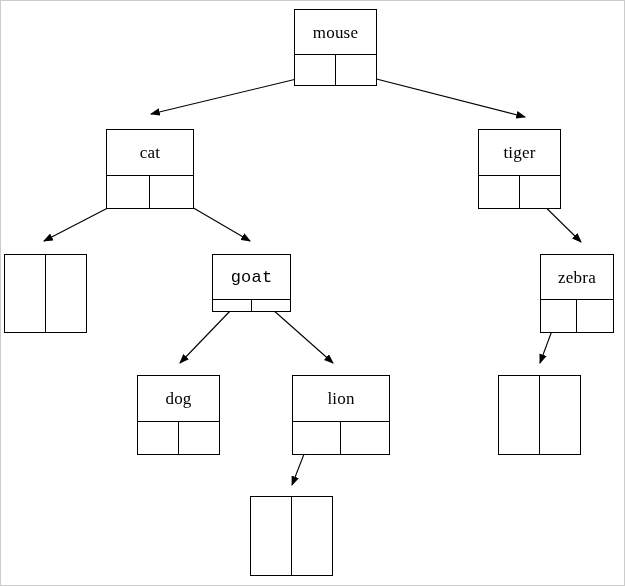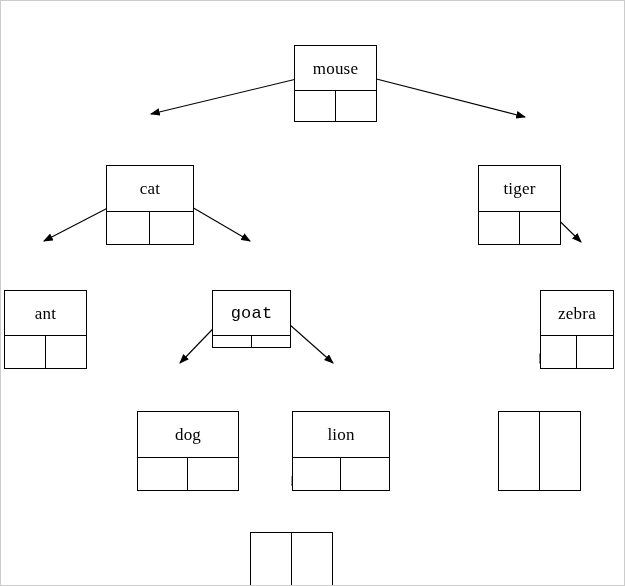--- a/index.html
+++ b/index.html
@@ -25,21 +25,20 @@
     height: 586px;
     pointer-events: none;
   }
   .node {
     position: absolute;
     box-sizing: border-box;
     border: 1px solid #000000;
     background: #ffffff;
     display: flex;
     flex-direction: column;
-    margin-top: 36px;
   }
   .node-label {
     flex: 0 0 auto;
     box-sizing: border-box;
     border-bottom: 1px solid #000000;
     display: flex;
     align-items: center;
     justify-content: center;
     font-size: 17px;
     color: #000000;
@@ -99,41 +98,40 @@
         </div>
       </div>
       <div class="node" style="left: 477px; top: 128px; width: 83px; height: 80px;">
         <div class="node-label" style="height: 46px;">tiger</div>
         <div class="node-cells">
           <div class="cell left"></div>
           <div class="cell right"></div>
         </div>
       </div>
       <div class="node" style="left: 3px; top: 253px; width: 83px; height: 79px;">
-        <div class="node-label" style="height: 45px;">ant</div>
         <div class="node-cells">
           <div class="cell left"></div>
           <div class="cell right"></div>
         </div>
       </div>
       <div class="node" style="left: 211px; top: 253px; width: 79px; height: 58px; font-family: Liberation Mono, monospace;">
         <div class="node-label" style="height: 45px;">goat</div>
         <div class="node-cells">
           <div class="cell left"></div>
           <div class="cell right"></div>
         </div>
       </div>
       <div class="node" style="left: 539px; top: 253px; width: 74px; height: 79px;">
         <div class="node-label" style="height: 45px;">zebra</div>
         <div class="node-cells">
           <div class="cell left"></div>
           <div class="cell right"></div>
         </div>
       </div>
-      <div class="node" style="left: 136px; top: 374px; width: 102px; height: 80px;">
+      <div class="node" style="left: 136px; top: 374px; width: 83px; height: 80px;">
         <div class="node-label" style="height: 46px;">dog</div>
         <div class="node-cells">
           <div class="cell left"></div>
           <div class="cell right"></div>
         </div>
       </div>
       <div class="node" style="left: 291px; top: 374px; width: 98px; height: 80px;">
         <div class="node-label" style="height: 46px;">lion</div>
         <div class="node-cells">
           <div class="cell left"></div>

